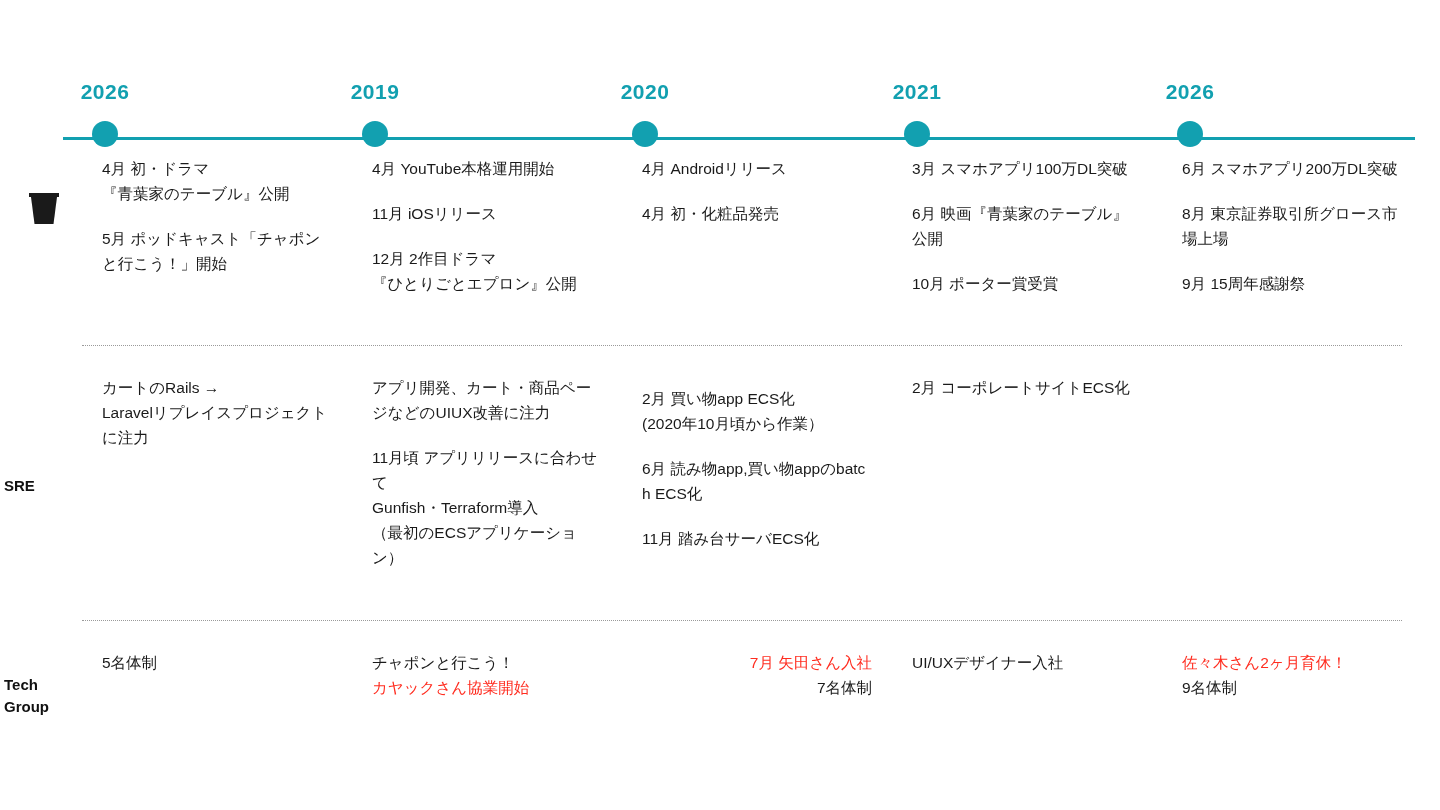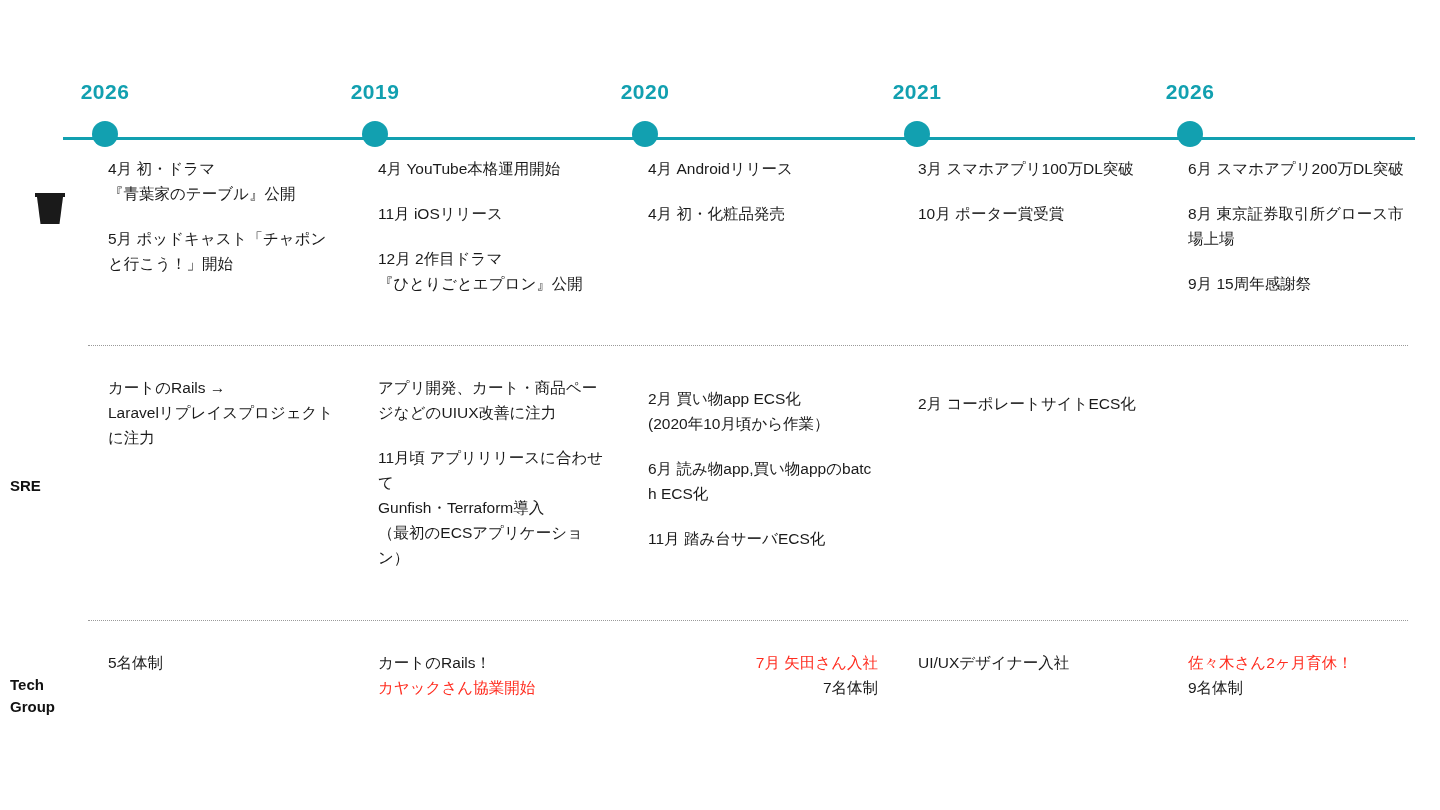--- a/index.html
+++ b/index.html
@@ -50,21 +50,21 @@
     width: 26px;
     height: 26px;
     border-radius: 50%;
     background: #12a0b0;
     margin: 17px auto 0;
   }
 
   
   .rows {
     position: absolute;
-    left: 10px;
+    left: 4px;
     top: 133px;
     width: 1420px;
   }
   .row {
     position: relative;
     display: flex;
     flex-direction: row;
   }
   .row-sep {
     position: absolute;
@@ -173,20 +173,21 @@
         <div class="entry">11月 iOSリリース</div>
         <div class="entry" style="white-space: pre-line;">12月 2作目ドラマ
 『ひとりごとエプロン』公開</div>
       </div>
       <div class="cell" style="padding-left:18px;">
         <div class="entry">4月 Androidリリース</div>
         <div class="entry">4月 初・化粧品発売</div>
       </div>
       <div class="cell" style="padding-left:18px;">
         <div class="entry">3月 スマホアプリ100万DL突破</div>
+        <div class="entry">6月 映画『青葉家のテーブル』公開</div>
         <div class="entry">10月  ポーター賞受賞</div>
       </div>
       <div class="cell" style="padding-left:18px;">
         <div class="entry">6月 スマホアプリ200万DL突破</div>
         <div class="entry">8月 東京証券取引所グロース市場上場</div>
         <div class="entry">9月 15周年感謝祭</div>
       </div>
     </div>
   </div>
 
@@ -205,38 +206,38 @@
         <div class="entry" style="white-space: pre-line;">11月頃 アプリリリースに合わせて
 Gunfish・Terraform導入
 （最初のECSアプリケーション）</div>
       </div>
       <div class="cell" style="padding-left:18px;margin-top:11px;">
         <div class="entry" style="white-space: pre-line;">2月 買い物app ECS化
 (2020年10月頃から作業）</div>
         <div class="entry">6月 読み物app,買い物appのbatch ECS化</div>
         <div class="entry">11月 踏み台サーバECS化</div>
       </div>
-      <div class="cell" style="padding-left:18px;margin-top:16px;">
+      <div class="cell" style="padding-left:18px;">
         <div class="entry">2月 コーポレートサイトECS化</div>
       </div>
     </div>
   </div>
 
   <div class="row" id="row-tech">
     <div class="row-sep"></div>
     <div class="row-label">
       <div class="row-label-text" style="white-space: pre-line;">Tech
 Group</div>
     </div>
     <div class="cells">
       <div class="cell" style="padding-left:18px;">
         <div class="entry tight">5名体制</div>
       </div>
       <div class="cell" style="padding-left:18px;">
-        <div class="entry tight">カートのRails！</div>
+        <div class="entry tight">チャポンと行こう！</div>
         <div class="entry tight highlight">カヤックさん協業開始</div>
       </div>
       <div class="cell" style="padding-left:18px;text-align:right;">
         <div class="entry tight highlight">7月 矢田さん入社</div>
         <div class="entry tight">7名体制</div>
       </div>
       <div class="cell" style="padding-left:18px;">
         <div class="entry tight">UI/UXデザイナー入社</div>
       </div>
       <div class="cell" style="padding-left:18px;">

